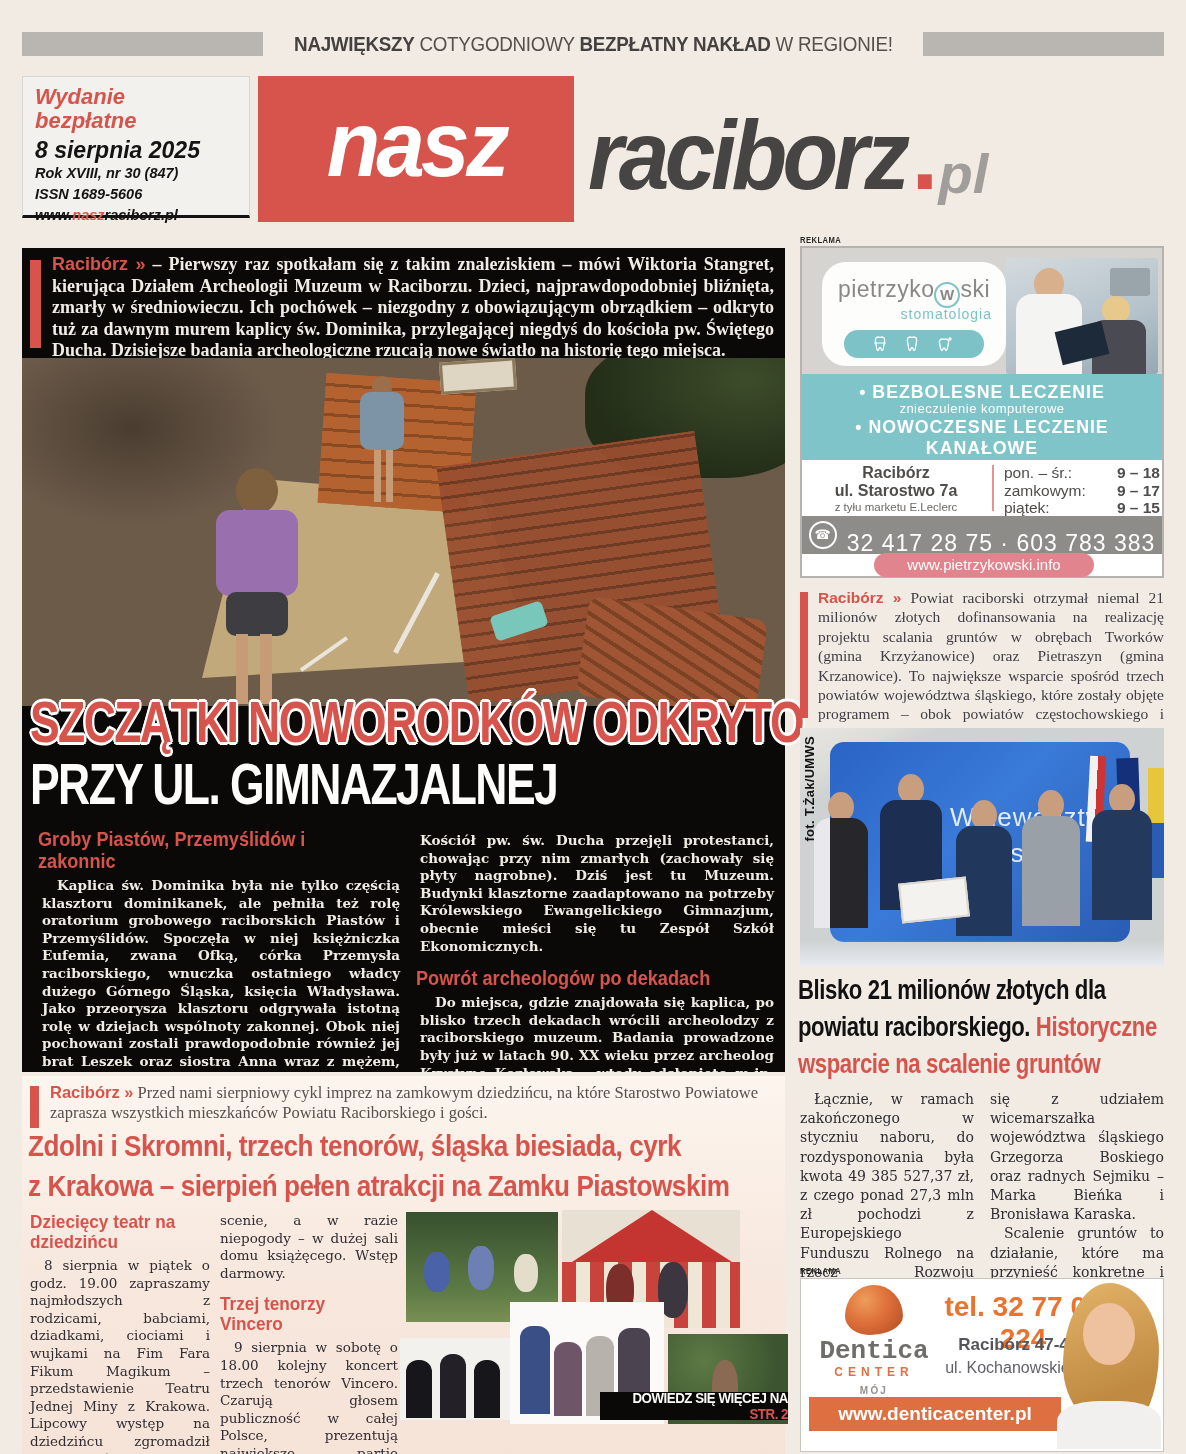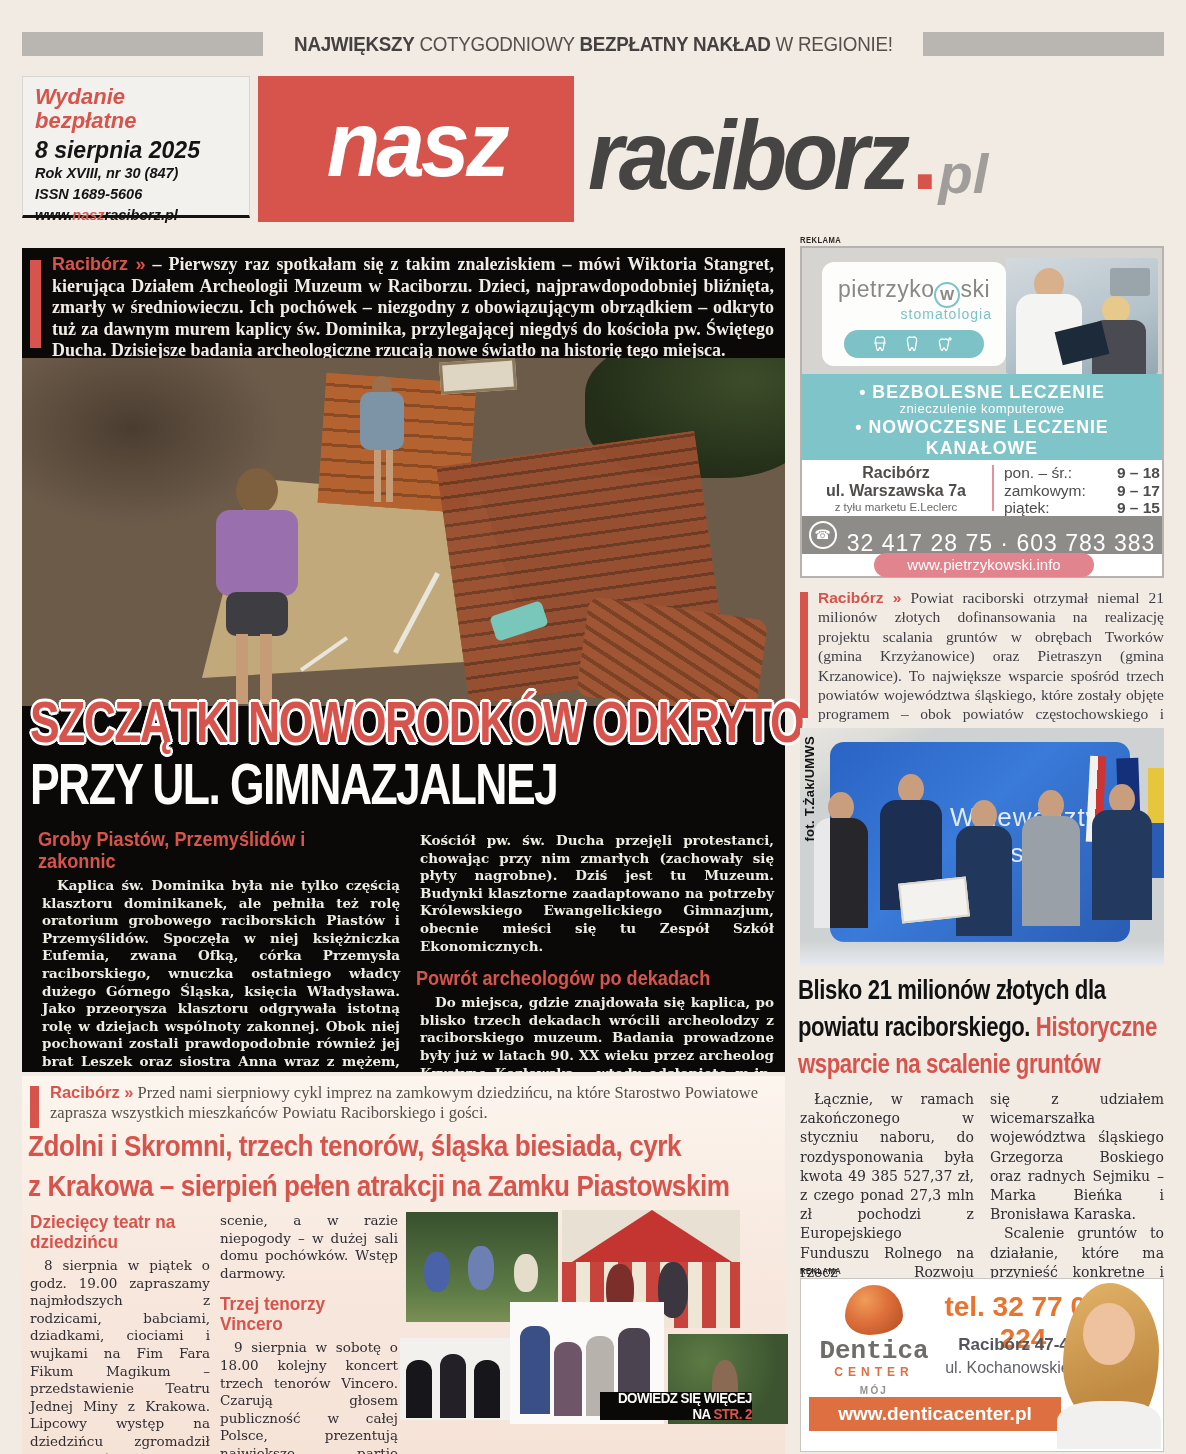--- a/index.html
+++ b/index.html
@@ -99,29 +99,29 @@
   .collage{position:absolute;left:378px;top:134px;width:388px;height:218px;}
   .tile{position:absolute;overflow:hidden;}
   .t-dancers{left:6px;top:2px;width:152px;height:110px;background:linear-gradient(180deg,#37502e,#5c7a45 70%,#7a8f55);}
   .t-tent{left:162px;top:0;width:178px;height:118px;background:#e8e0d2;}
   .t-tenors{left:0;top:128px;width:110px;height:82px;background:#f3f1ee;}
   .t-group{left:110px;top:92px;width:154px;height:122px;background:#fbfaf9;}
   .t-green{left:268px;top:124px;width:120px;height:90px;background:radial-gradient(circle at 30% 30%,#5d7a44,#3c5530 70%);}
   .canopy{position:absolute;left:10px;top:0;width:160px;height:52px;background:#c43430;clip-path:polygon(50% 0,100% 100%,0 100%);}
   .stripes{position:absolute;left:0;top:52px;width:178px;height:66px;background:repeating-linear-gradient(90deg,#c8433c 0 14px,#efe6d6 14px 28px);}
   .blob{position:absolute;border-radius:45%;}
-  .a2morebox{position:absolute;left:200px;top:182px;width:152px;height:28px;background:#0b0908;
+  .a2morebox{position:absolute;left:200px;top:182px;width:188px;height:28px;background:#0b0908;
              display:flex;align-items:center;justify-content:flex-end;}
   .a2morebox .more{margin-top:0;color:#fdfcfa;font-size:14px;}
 
   
   .rek{position:absolute;font-size:9px;font-weight:bold;color:#2b2926;letter-spacing:0.5px;transform:scaleX(0.85);transform-origin:left;}
   .ad1{position:absolute;left:800px;top:246px;width:364px;height:332px;background:#fff;border:2px solid #b5b2af;box-sizing:border-box;}
   .ad1-top{position:absolute;left:0;top:0;width:100%;height:126px;background:#d6d4d1;}
-  .ad1-card{position:absolute;left:20px;top:14px;width:184px;height:104px;background:#fdfdfc;border-radius:12px;}
+  .ad1-card{position:absolute;left:20px;top:14px;width:184px;height:104px;background:#fdfdfc;border-radius:24px;}
   .ad1-brand{position:absolute;left:0;top:14px;width:100%;text-align:center;font-size:23px;color:#8a8885;letter-spacing:0.5px;}
   .wbadge{display:inline-block;width:22px;height:22px;border:2px solid #7cc2c7;border-radius:50%;
           font-size:15px;line-height:21px;text-align:center;color:#8a8885;font-weight:bold;vertical-align:-3px;}
   .ad1-tag{position:absolute;right:14px;top:44px;font-size:14px;color:#7cc2c7;letter-spacing:1px;}
   .ad1-pill{position:absolute;left:22px;top:68px;width:140px;height:28px;background:#7cc2c7;border-radius:14px;
             display:flex;align-items:center;justify-content:center;gap:14px;}
   .ad1-photo{position:absolute;left:204px;top:10px;width:152px;height:116px;border-radius:3px;overflow:hidden;
              background:linear-gradient(160deg,#d3dade 0%,#b4c2ca 60%,#96a8b2 100%);}
   .ad1-band{position:absolute;left:0;top:126px;width:100%;height:86px;background:#7fc4c9;color:#fff;
             text-align:center;font-weight:bold;letter-spacing:1px;}
@@ -275,21 +275,21 @@
     <div class="a2-bar"></div>
     <div class="a2-lead"><span class="kicker">Racibórz »</span><span> Przed nami sierpniowy cykl imprez na zamkowym dziedzińcu, na które Starostwo Powiatowe zaprasza wszystkich mieszkańców Powiatu Raciborskiego i gości.</span></div>
     <div class="hl2 l1">Zdolni i Skromni, trzech tenorów, śląska biesiada, cyrk</div>
     <div class="hl2 l2">z Krakowa – sierpień pełen atrakcji na Zamku Piastowskim</div>
 
     <div class="a2col c1">
       <div class="subhead first">Dziecięcy teatr na dziedzińcu</div>
       <p>8 sierpnia w piątek o godz. 19.00 zapraszamy najmłodszych z rodzicami, babciami, dziadkami, ciociami i wujkami na Fim Fara Fikum Magikum – przedstawienie Teatru Jednej Miny z Krakowa. Lipcowy występ na dziedzińcu zgromadził setki widzów. Tym razem znów spotkamy się przy zamkowej</p>
     </div>
     <div class="a2col c2">
-      <p class="noindent">scenie, a w razie niepogody – w dużej sali domu pochówków. Wstęp darmowy.</p>
+      <p class="noindent">scenie, a w razie niepogody – w dużej sali domu książęcego. Wstęp darmowy.</p>
       <div class="subhead">Trzej tenorzy Vincero</div>
       <p>9 sierpnia w sobotę o 18.00 kolejny koncert trzech tenorów Vincero. Czarują głosem publiczność w całej Polsce, prezentują największe partie operowe i operetkowe, a także muzykę popularną i rozrywkową. Wstęp wolny.</p>
     </div>
 
     <div class="collage">
       <div class="tile t-dancers">
         <div class="blob" style="left:18px;top:40px;width:26px;height:40px;background:#4a63a8;"></div>
         <div class="blob" style="left:62px;top:34px;width:26px;height:44px;background:#6e7fb4;"></div>
         <div class="blob" style="left:108px;top:42px;width:24px;height:38px;background:#e3ddca;"></div>
       </div>
@@ -350,21 +350,21 @@
     </div>
     <div class="ad1-band">
       <div class="svc-t" style="margin-top:7px;">• BEZBOLESNE LECZENIE</div>
       <div class="svc-n">znieczulenie komputerowe</div>
       <div class="svc-t">• NOWOCZESNE LECZENIE KANAŁOWE</div>
       <div class="svc-t">• RENTGEN CYFROWY</div>
     </div>
     <div class="ad1-info">
       <div class="ad1-addr">
         <div class="l1">Racibórz</div>
-        <div class="l2">ul. Warszawska 7a</div>
+        <div class="l2">ul. Starostwo 7a</div>
         <div class="l3">z tyłu marketu E.Leclerc</div>
       </div>
       <div class="ad1-div"></div>
       <div class="ad1-hours">
         <div class="row">
             <span class="lab">pon. – śr.:</span>
             <span class="val">9 – 18</span>
           </div>
         <div class="row">
             <span class="lab">zamkowym:</span>

